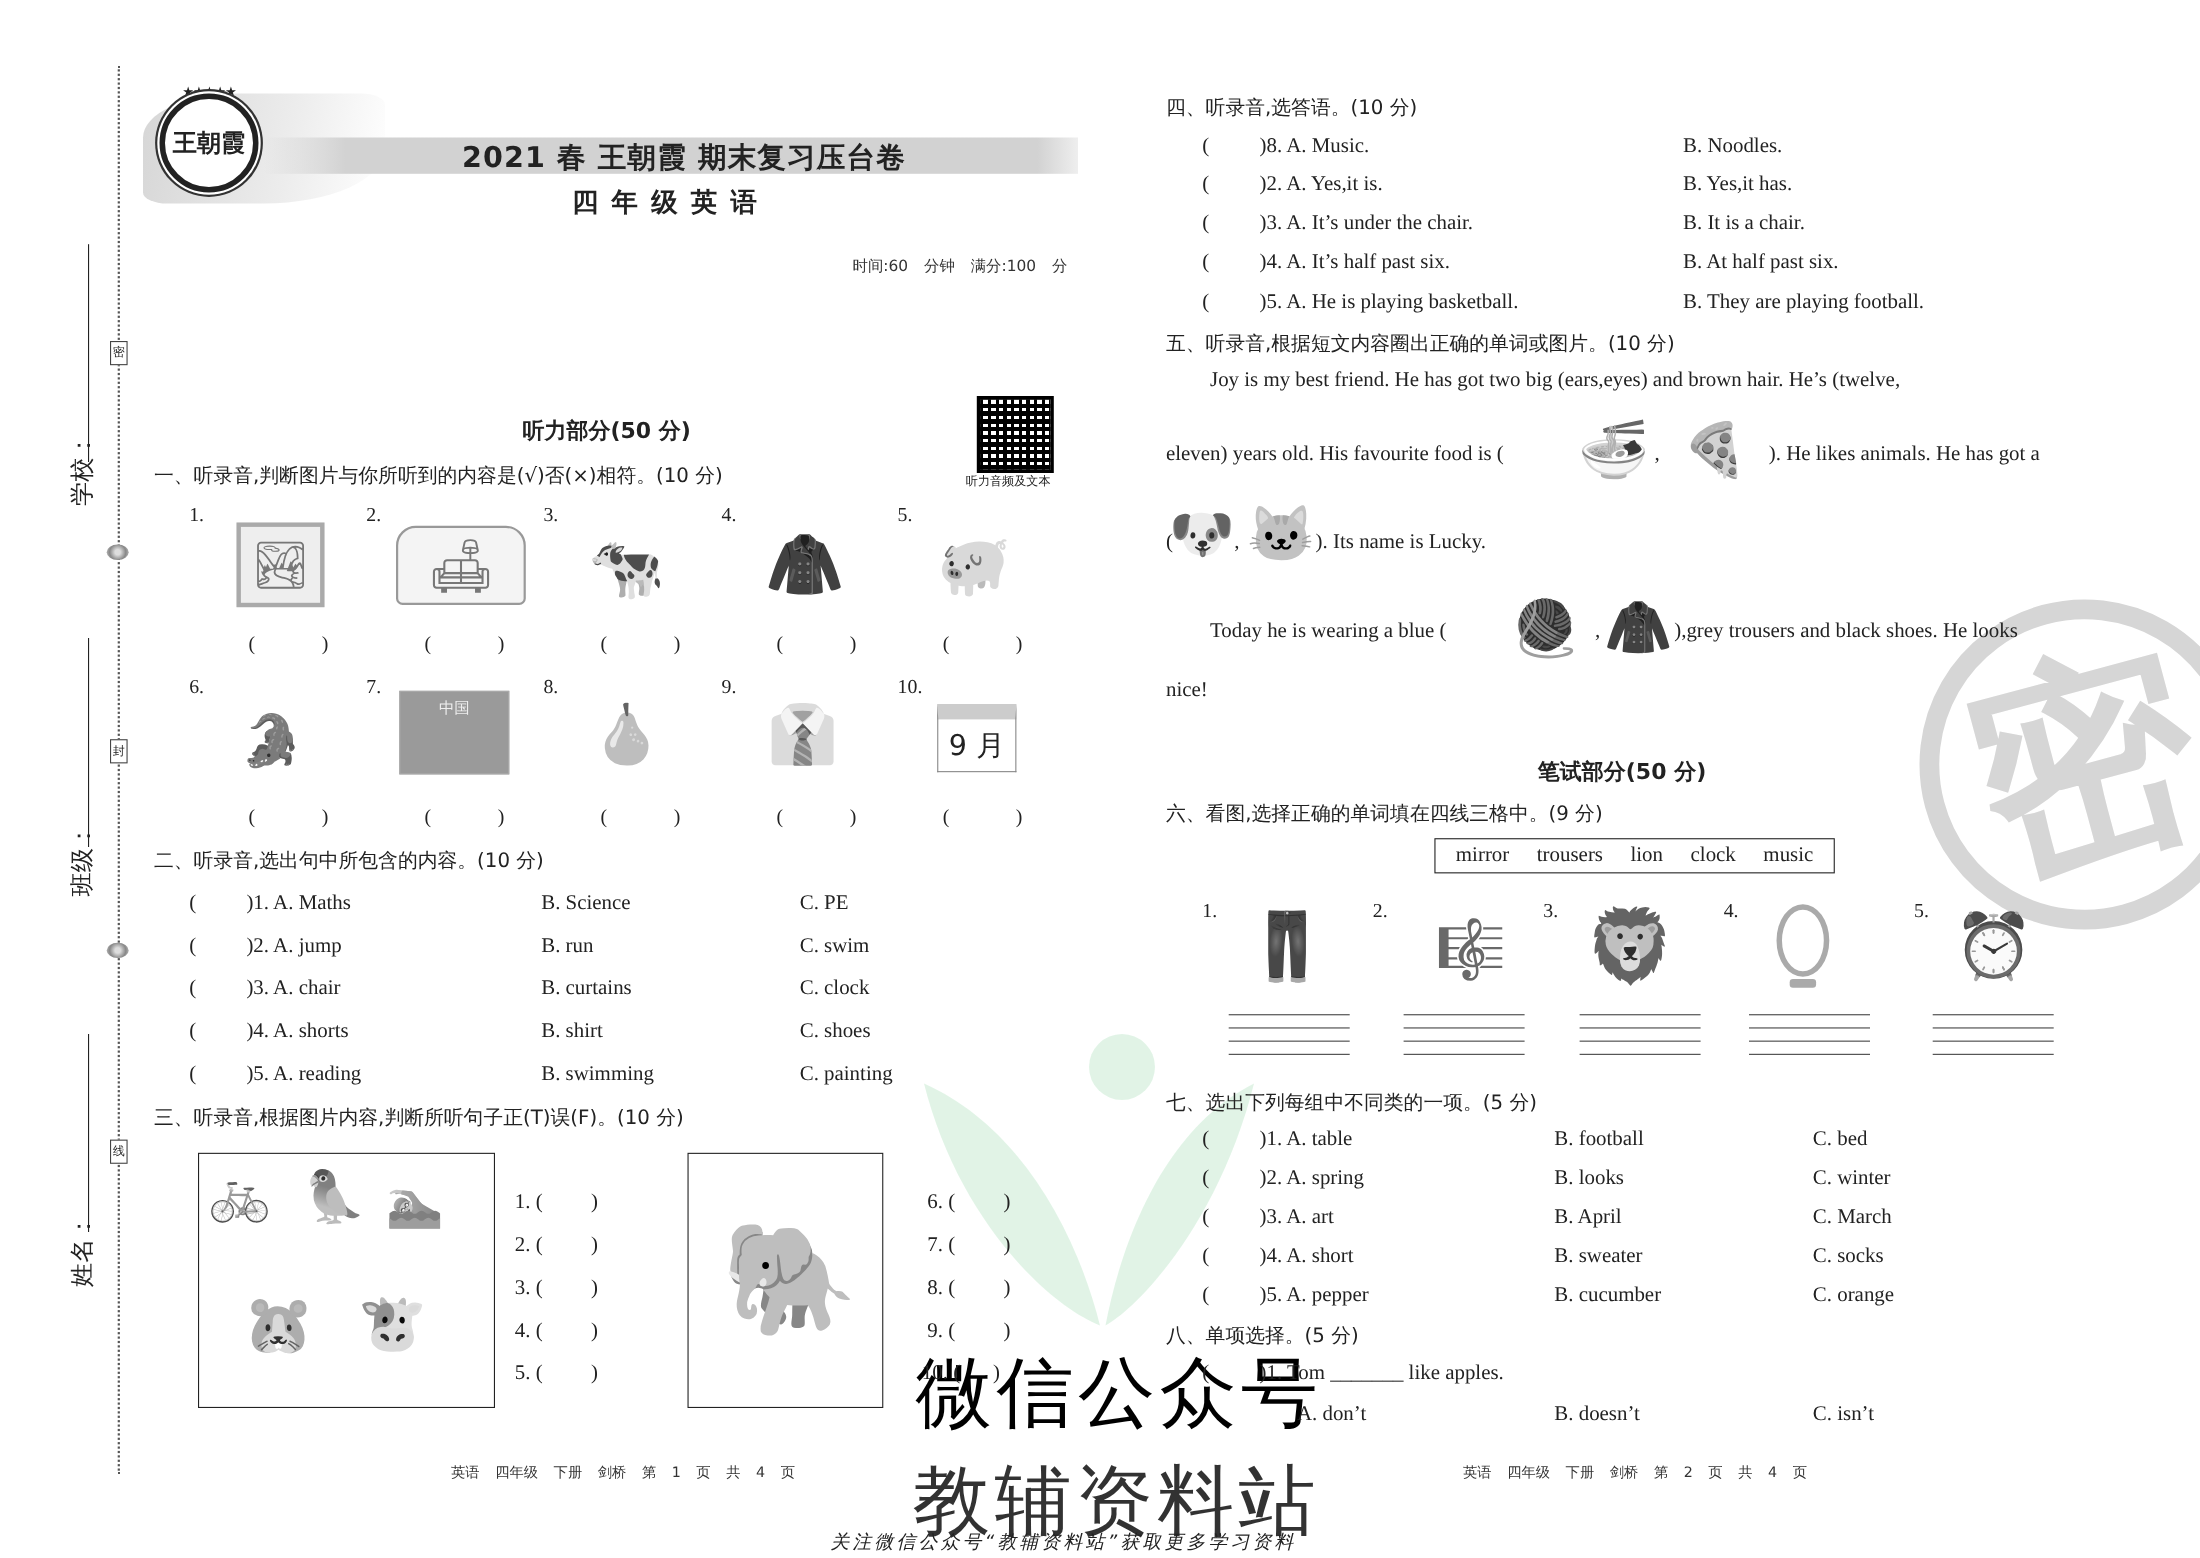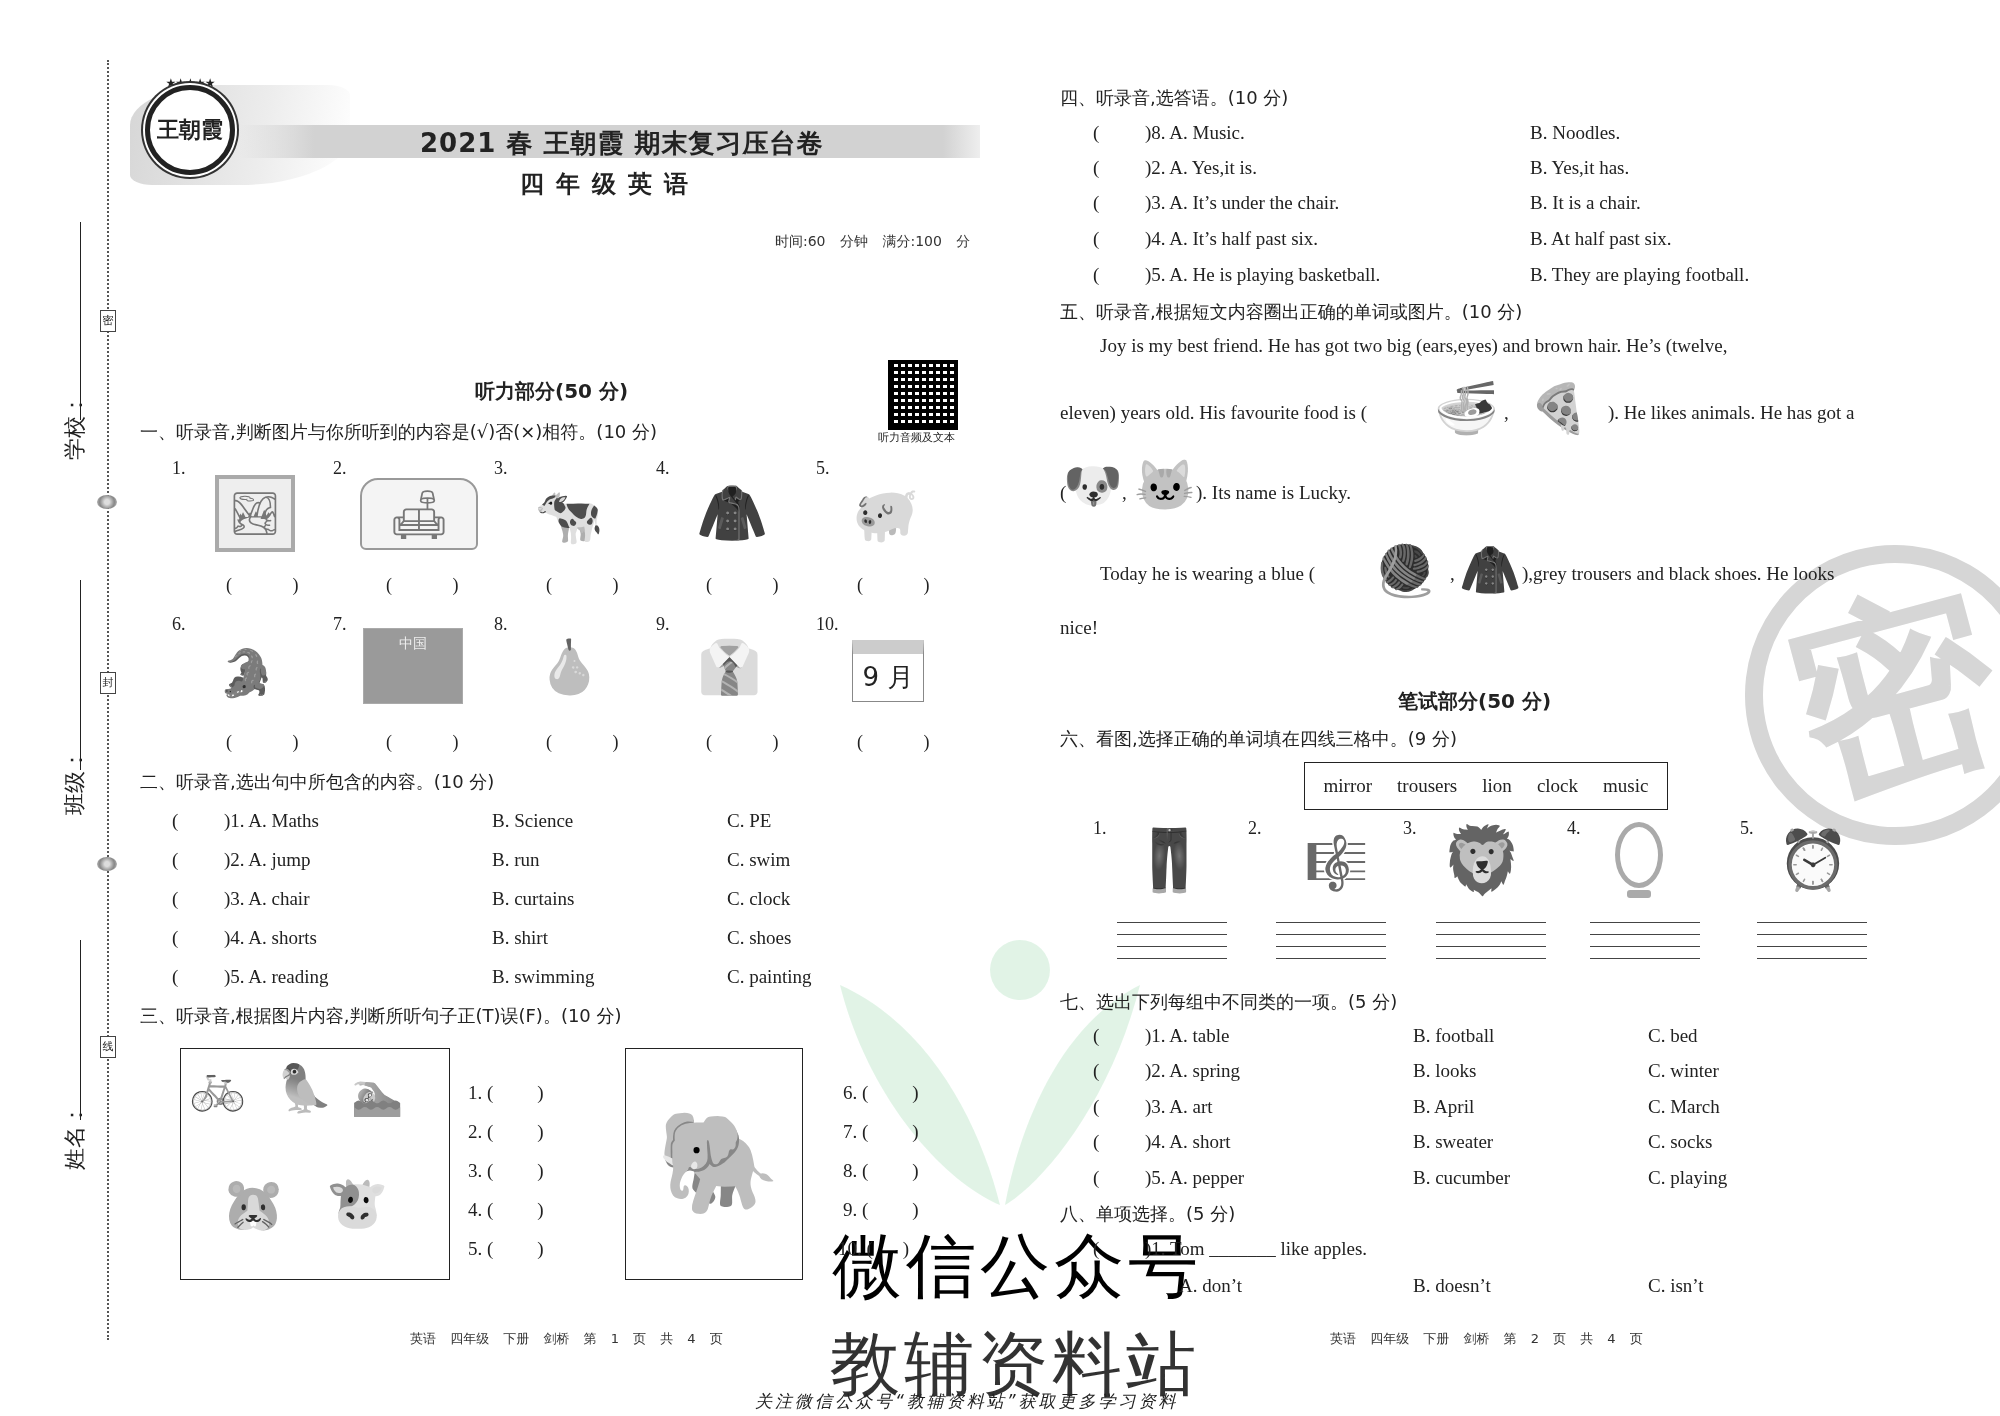--- a/index.html
+++ b/index.html
@@ -265,21 +265,21 @@
 <div class="abs opt serif" style="left:1450px;top:563px">,</div>
 <div class="abs pic light" style="left:1465px;top:537px;width:50px;height:65px">
     <span style="font-size:50px;filter:grayscale(1)">🧥</span>
   </div>
 <div class="abs opt serif" style="left:1522px;top:563px">),grey trousers and black shoes. He looks</div>
 <div class="abs opt serif" style="left:1060px;top:617px">nice!</div>
 
 <div class="abs section-title cjk" style="left:1398px;top:688px">笔试部分(50 分)</div>
 
 <div class="abs q-header cjk" style="left:1060px;top:727px">六、看图,选择正确的单词填在四线三格中。(9 分)</div>
-<div class="abs box opt serif" style="left:1304px;top:762px;width:364px;height:48px;display:flex;align-items:center;justify-content:space-around;padding:0 6px">
+<div class="abs box opt serif" style="left:1304px;top:762px;width:364px;height:32px;display:flex;align-items:center;justify-content:space-around;padding:0 6px">
   <span>mirror</span>
   <span>trousers</span>
   <span>lion</span>
   <span>clock</span>
   <span>music</span>
 </div>
 
 <div class="abs num serif" style="left:1093px;top:818px">1.</div>
 <div class="abs pic light" style="left:1140px;top:818px;width:60px;height:85px">
     <span style="font-size:60px;filter:grayscale(1)">👖</span>
@@ -353,21 +353,21 @@
 <div class="abs opt serif" style="left:1093px;top:1131px;width:820px">
   <span style="position:absolute;left:0">(</span>
   <span style="position:absolute;left:52px">)4. A. short</span>
   <span style="position:absolute;left:320px">B. sweater</span>
   <span style="position:absolute;left:555px">C. socks</span>
 </div>
 <div class="abs opt serif" style="left:1093px;top:1167px;width:820px">
   <span style="position:absolute;left:0">(</span>
   <span style="position:absolute;left:52px">)5. A. pepper</span>
   <span style="position:absolute;left:320px">B. cucumber</span>
-  <span style="position:absolute;left:555px">C. playing</span>
+  <span style="position:absolute;left:555px">C. orange</span>
 </div>
 
 <div class="abs q-header cjk" style="left:1060px;top:1202px">八、单项选择。(5 分)</div>
 <div class="abs opt serif" style="left:1093px;top:1238px;width:820px">
   <span style="position:absolute;left:0">(</span>
   <span style="position:absolute;left:52px;white-space:pre">)1. Tom _______ like apples.</span>
 </div>
 <div class="abs opt serif" style="left:1093px;top:1275px;width:820px">
   <span style="position:absolute;left:86px">A. don’t</span>
   <span style="position:absolute;left:320px">B. doesn’t</span>

